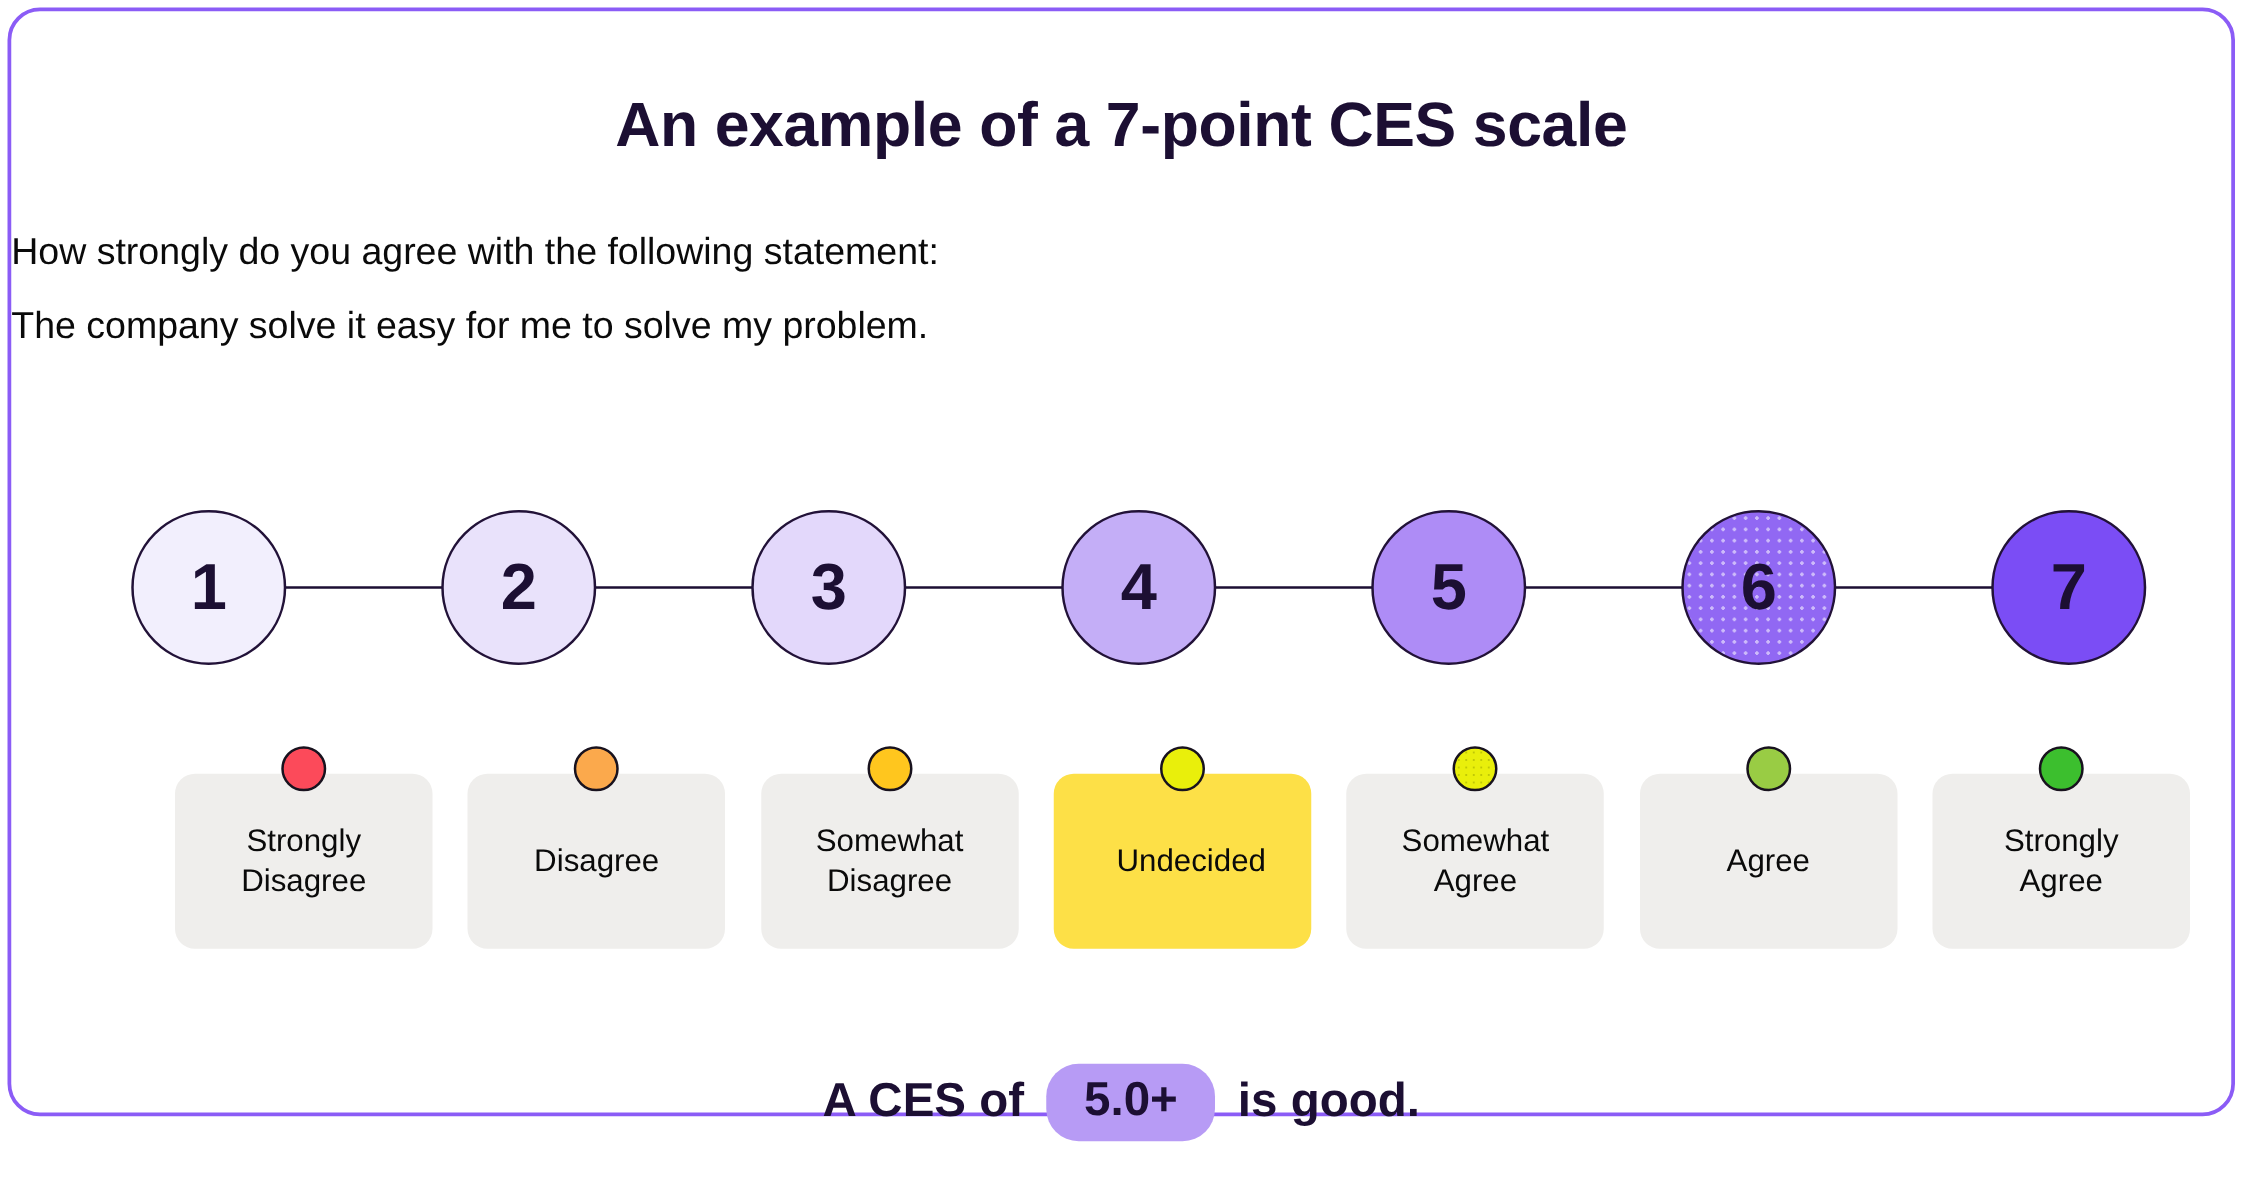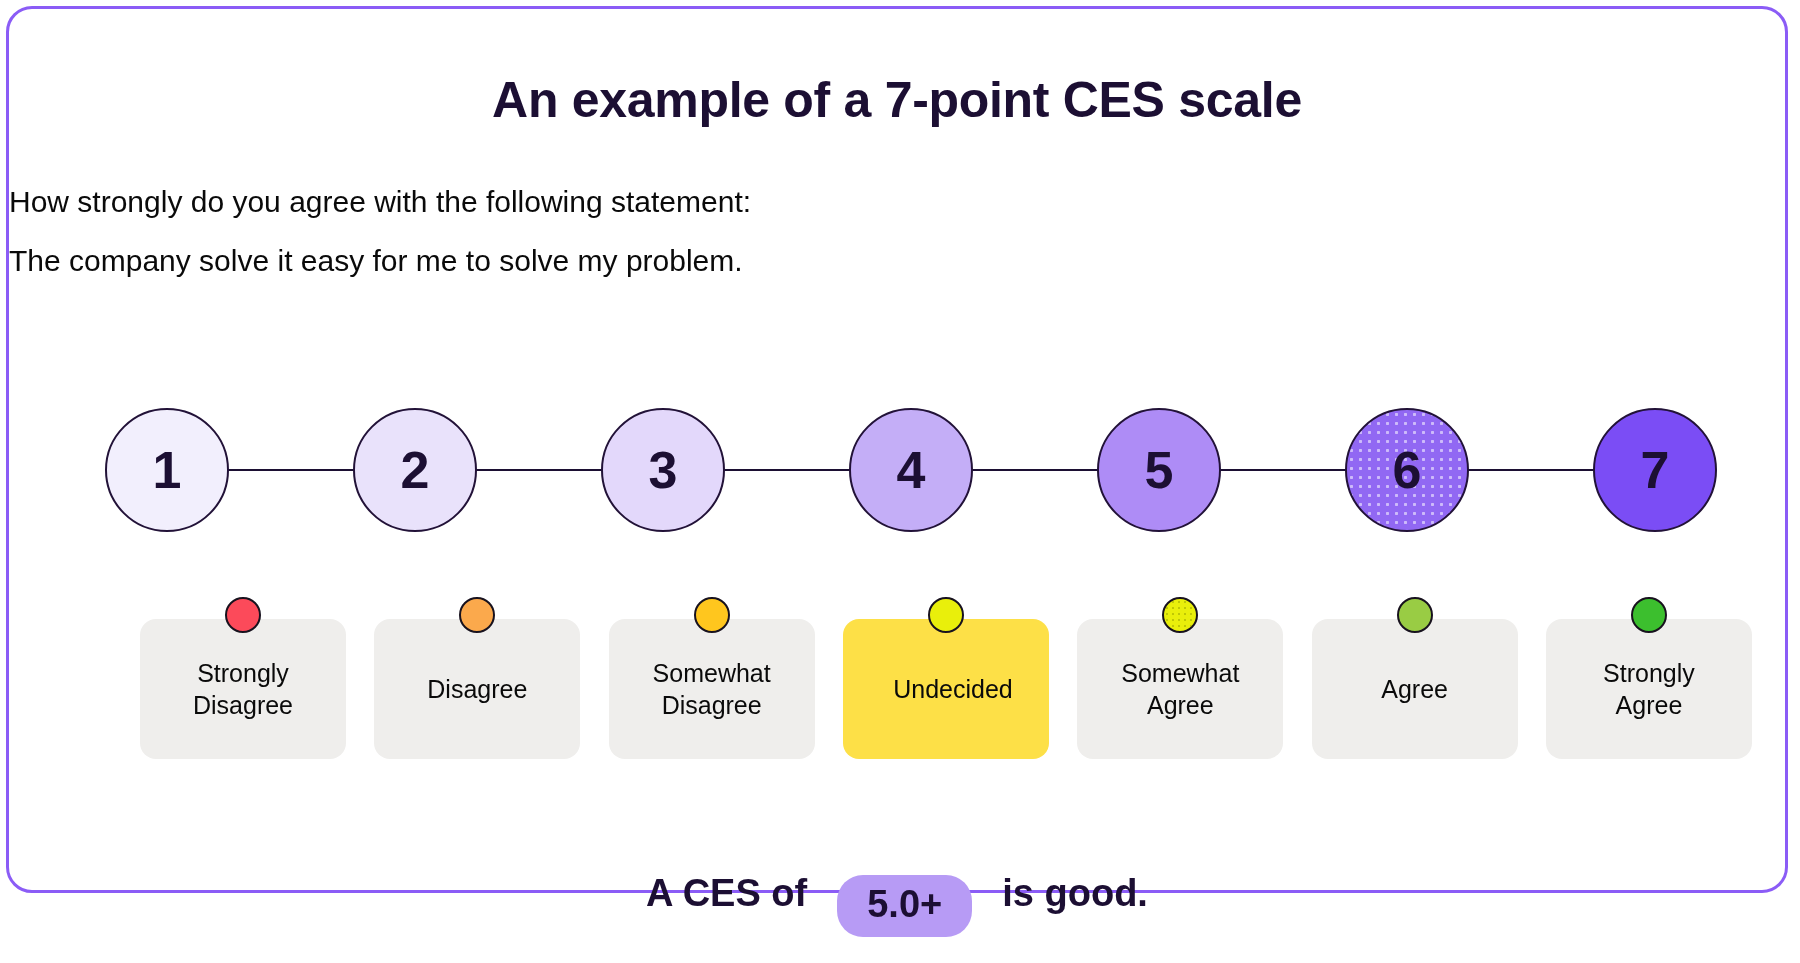--- a/index.html
+++ b/index.html
@@ -159,21 +159,21 @@
 
   
   .footer {
     position: absolute;
     left: 0;
     top: 842px;
     width: 100%;
     display: flex;
     align-items: center;
     justify-content: center;
-    gap: 12px;
+    gap: 0;
     font-size: 38px;
     font-weight: bold;
     color: #1C0F33;
   }
   .footer-pre { margin-right: 18px; }
   .footer-badge {
     background: #B79BF5;
     border-radius: 26px;
     padding: 8px 30px 10px;
     color: #1C0F33;
@@ -252,17 +252,17 @@
     </div>
     <div class="label-cell">
       <div class="dot" style="background: rgb(60, 191, 46);"></div>
       <div class="label-box" style="background: rgb(239, 238, 236);">Strongly
 Agree</div>
     </div>
   </div>
 
   <div class="footer">
     <span class="footer-pre">A CES of</span>
-    <span class="footer-badge" style="background: rgb(183, 155, 245); margin-top: 24px;">5.0+</span>
+    <span class="footer-badge" style="background: rgb(183, 155, 245);">5.0+</span>
     <span class="footer-post">is good.</span>
   </div>
 
 </div>
 
 </body></html>

